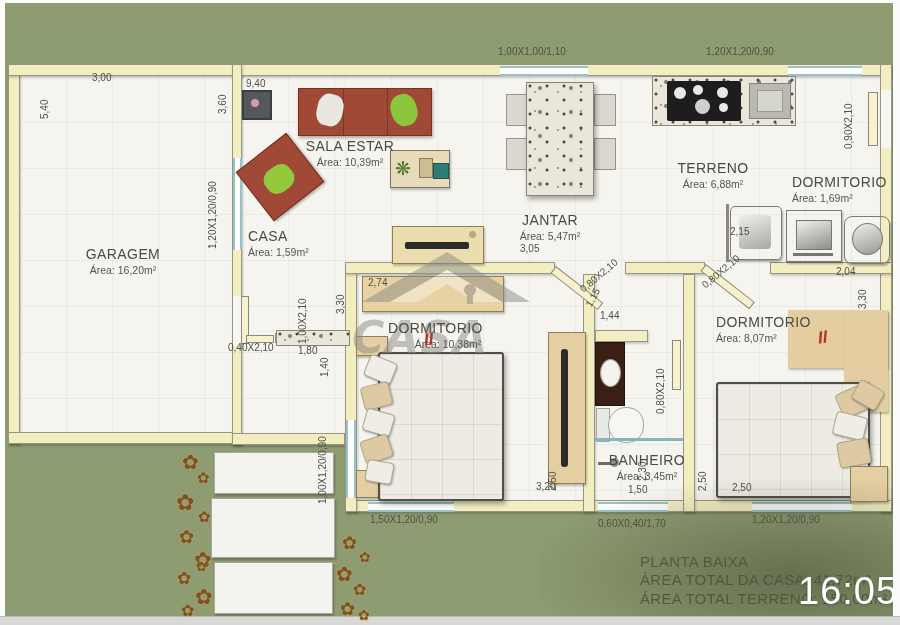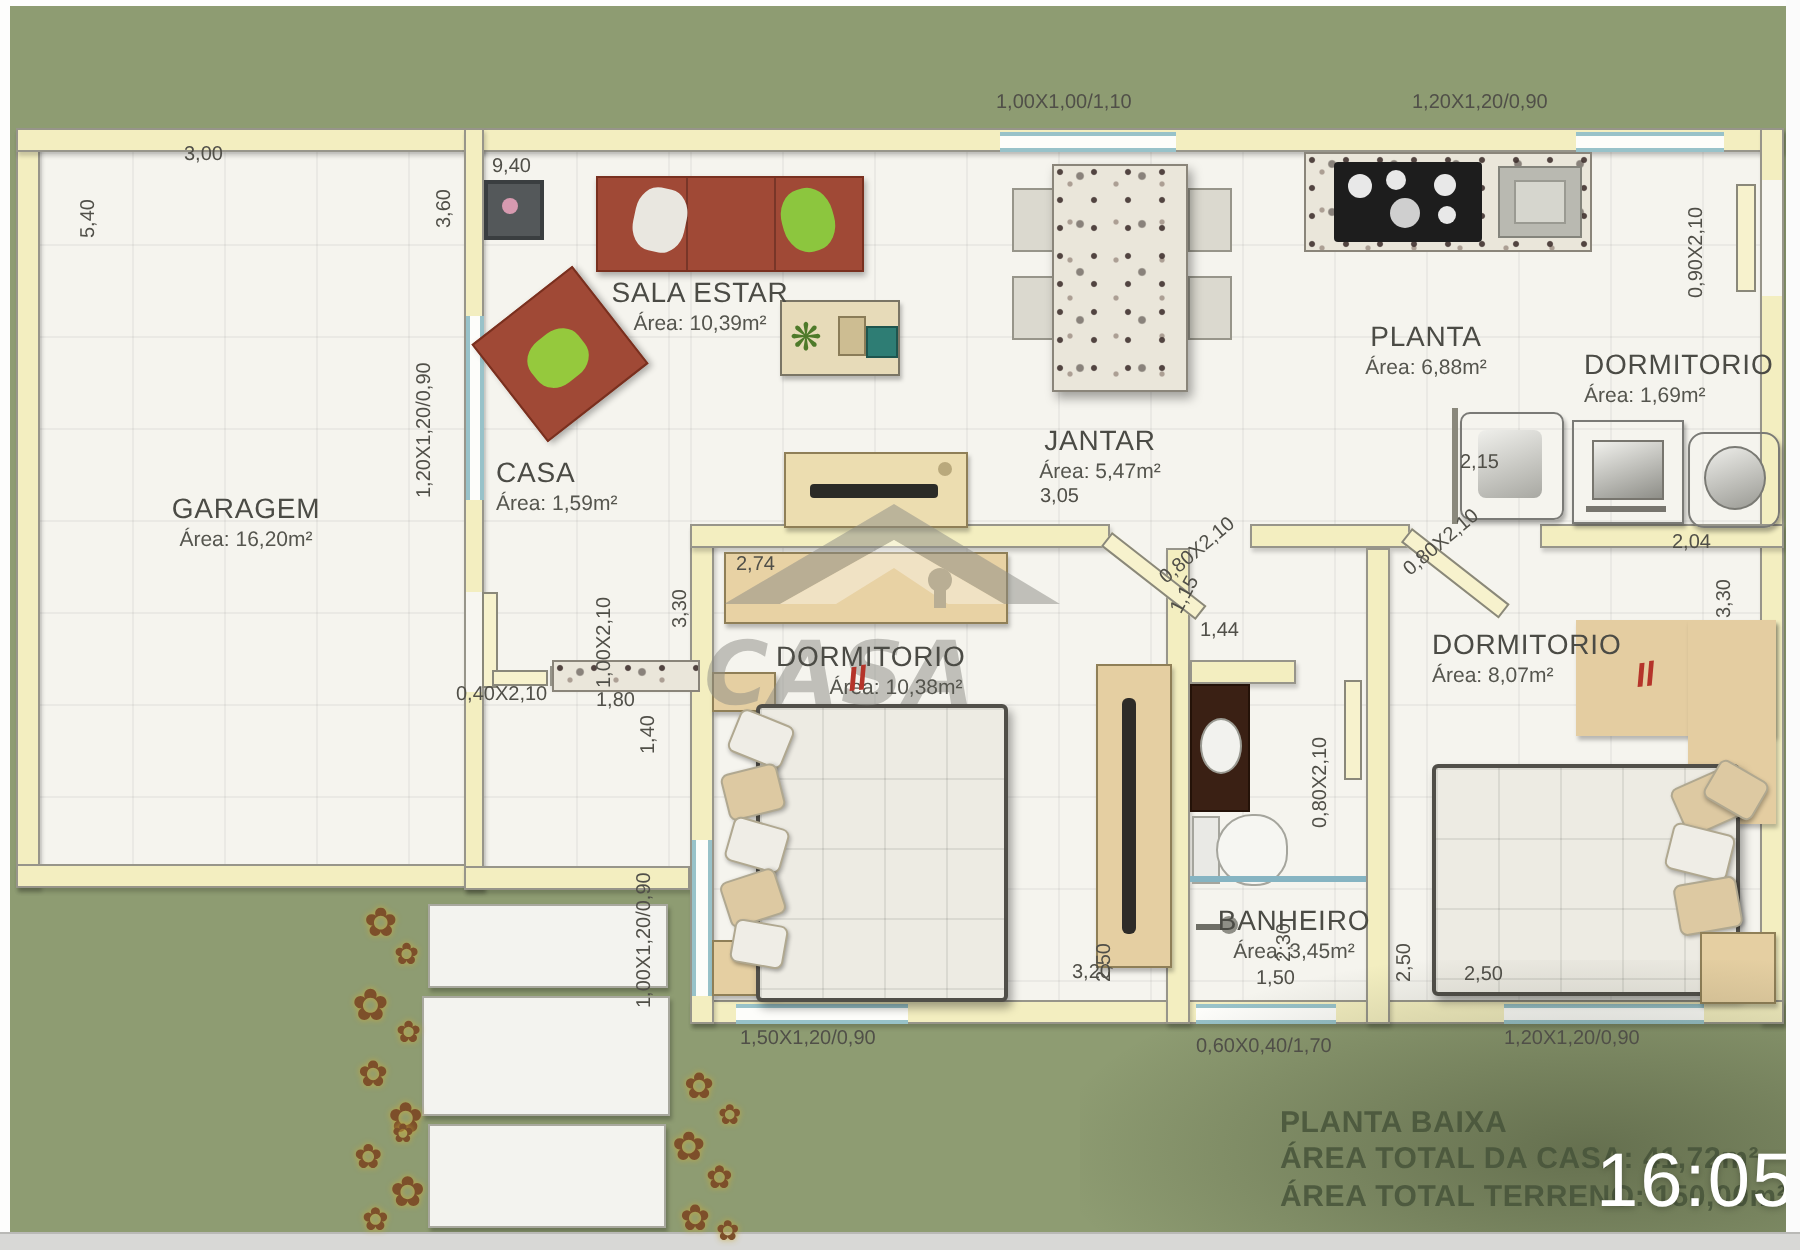--- a/index.html
+++ b/index.html
@@ -48,21 +48,21 @@
     box-shadow:2px 3px 5px rgba(0,0,0,.35);}
   .pillow{background:#efede6;border:1px solid #b0a890;border-radius:4px;box-shadow:1px 1px 2px rgba(0,0,0,.3);}
   .pillow.tan{background:#ddc9a2;}
   .flower{position:absolute;line-height:1;text-shadow:0 0 3px rgba(200,170,60,.9);color:#7d4f2a;}
   #watermark{left:352px;top:250px;width:180px;height:120px;opacity:.5;pointer-events:none;}
   #wm-text{position:absolute;left:0px;top:62px;font-family:"DejaVu Sans",sans-serif;
            font-weight:bold;font-style:italic;font-size:44px;color:#8c8c86;letter-spacing:1px;}
   .brand{position:absolute;font-style:italic;font-weight:bold;font-size:17px;color:#b5342a;transform:rotate(-6deg);}
   #vignette{left:540px;top:480px;width:353px;height:136px;pointer-events:none;
      background:radial-gradient(ellipse at 72% 70%,rgba(35,40,22,.38),rgba(35,40,22,0) 75%);}
-  #footer{left:640px;top:553px;color:#47543a;font-size:15px;line-height:1.22;letter-spacing:.3px;font-weight:bold;opacity:.85;}
+  #footer{left:640px;top:553px;color:#47543a;font-size:15px;line-height:1.22;letter-spacing:.3px;font-weight:normal;opacity:.85;}
   #clock{left:798px;top:570px;font-size:38px;color:#ffffff;letter-spacing:1px;
          text-shadow:0 1px 3px rgba(0,0,0,.25);}
   .slab{background:#f3f3ef;border:1px solid #a8a89e;box-shadow:1px 2px 2px rgba(0,0,0,.25);}
 </style>
 </head>
 <body>
 
 <div id="stage">
   <div id="olive" class="abs"></div>
 
@@ -216,21 +216,21 @@
   </div>
   <div class="abs room la" style="left:248px;top:228px;width:90px;">
     <div class="nm">CASA</div>
     <div class="ar">Área: 1,59m²</div>
   </div>
   <div class="abs room" style="left:505px;top:212px;width:90px;">
     <div class="nm">JANTAR</div>
     <div class="ar">Área: 5,47m²</div>
   </div>
   <div class="abs room" style="left:668px;top:160px;width:90px;">
-    <div class="nm">PLANTA</div>
+    <div class="nm">TERRENO</div>
     <div class="ar">Área: 6,88m²</div>
   </div>
   <div class="abs room la" style="left:792px;top:174px;width:100px;">
     <div class="nm">DORMITORIO</div>
     <div class="ar">Área: 1,69m²</div>
   </div>
   <div class="abs room la" style="left:388px;top:320px;width:110px;">
     <div class="nm">DORMITORIO</div>
     <div class="ar" style="padding-left:10px;text-align:center;">Área: 10,38m²</div>
   </div>

